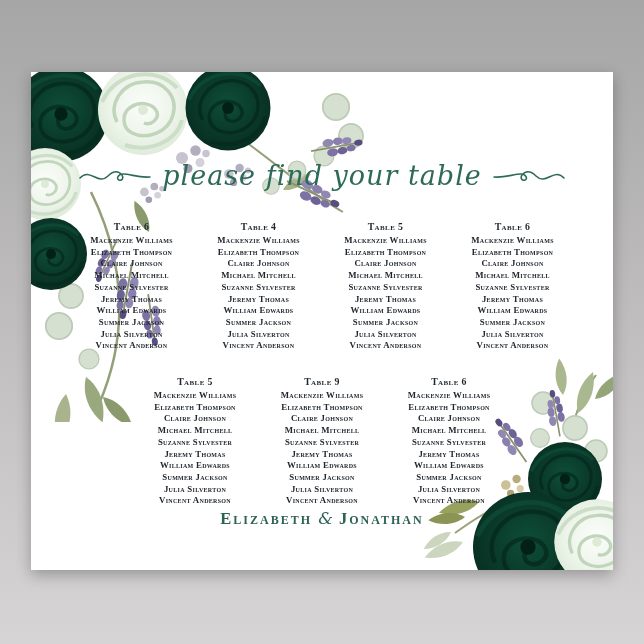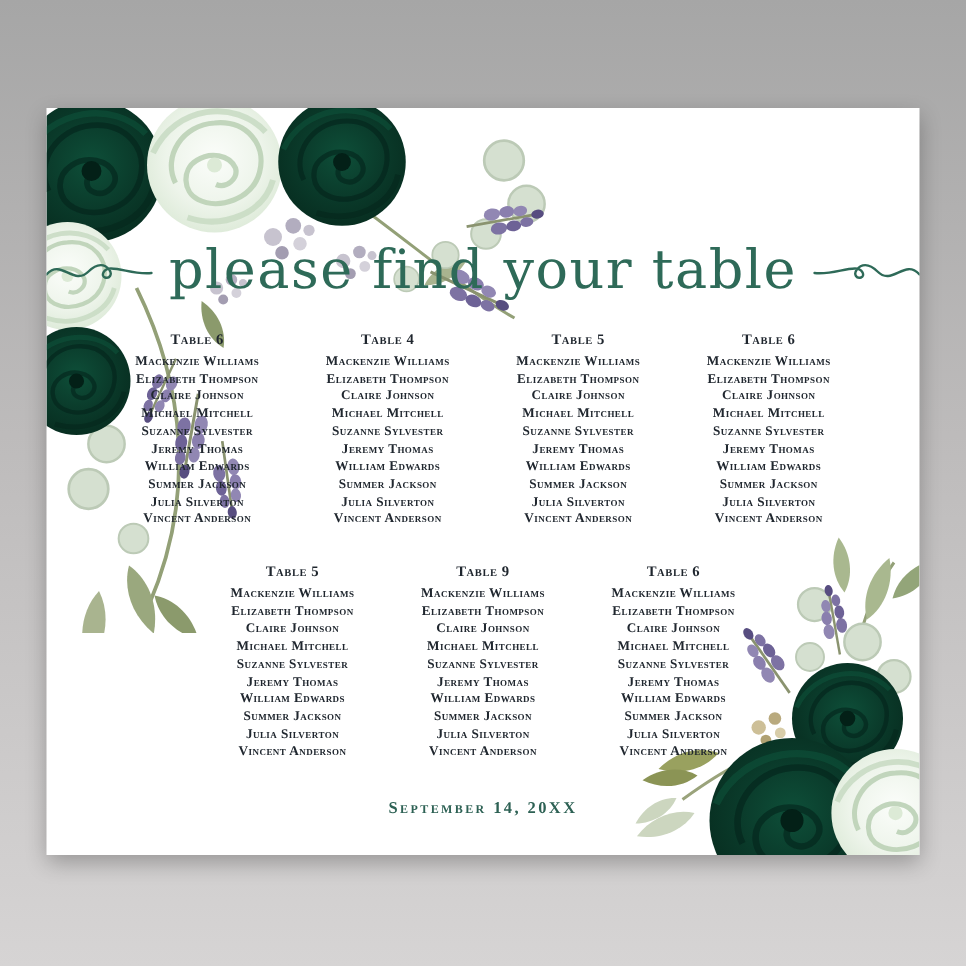--- a/index.html
+++ b/index.html
@@ -3,21 +3,21 @@
 <meta charset="utf-8">
 <style>
   html,body{margin:0;padding:0;}
   body{width:644px;height:644px;overflow:hidden;font-family:"Liberation Serif",serif;}
   .stage{position:relative;width:644px;height:644px;background:linear-gradient(180deg,#a6a6a6 0%,#bdbbbb 45%,#d6d4d4 100%);}
   .poster{position:absolute;left:31px;top:72px;width:582px;height:498px;background:#ffffff;overflow:hidden;box-shadow:0 5px 14px rgba(0,0,0,.28);}
   .floral{position:absolute;pointer-events:none;}
   .floral.tl{left:0;top:0;}
   .floral.br{right:0;bottom:0;}
   .title-row{position:absolute;left:0;top:88px;width:100%;display:flex;align-items:center;justify-content:center;gap:10px;z-index:3;}
-  .title-text{font-family:"DejaVu Serif",serif;font-size:36px;color:#2e6a58;letter-spacing:1px;white-space:nowrap;}
+  .title-text{font-family:"DejaVu Serif",serif;font-style:italic;font-size:27px;color:#2e6a58;letter-spacing:1px;white-space:nowrap;}
   .flourish{flex:none;}
   .tables-row{position:absolute;left:0;width:100%;display:flex;justify-content:center;gap:5px;z-index:3;}
   .row1{top:149px;}
   .row2{top:304px;}
   .table-block{width:122px;text-align:center;}
   .table-header{font-variant:small-caps;font-weight:700;font-size:9.8px;line-height:12px;letter-spacing:.4px;color:#1f262e;margin-bottom:2px;}
   .guest{font-variant:small-caps;font-weight:700;font-size:8.8px;line-height:11.7px;letter-spacing:.3px;color:#20272f;}
   .couple{position:absolute;left:0;top:437px;width:100%;text-align:center;font-variant:small-caps;font-weight:700;font-size:16.5px;letter-spacing:2px;color:#2d6154;z-index:3;}
   .couple .amp{font-variant:normal;font-style:italic;font-weight:400;letter-spacing:0;font-family:"DejaVu Serif",serif;}
   .date{position:absolute;left:0;top:461px;width:100%;text-align:center;font-variant:small-caps;font-weight:700;font-size:11px;letter-spacing:1.6px;color:#2d6154;z-index:3;}
@@ -238,16 +238,20 @@
         <div class="guest">Michael Mitchell</div>
         <div class="guest">Suzanne Sylvester</div>
         <div class="guest">Jeremy Thomas</div>
         <div class="guest">William Edwards</div>
         <div class="guest">Summer Jackson</div>
         <div class="guest">Julia Silverton</div>
         <div class="guest">Vincent Anderson</div>
       </div>
     </div>
 
-    <div class="date">September 14, 20XX</div>
+    <div class="couple">
+      <span>Elizabeth</span>
+      <span class="amp">&amp;</span>
+      <span>Jonathan</span>
+    </div>
 
   </div>
 </div>
 
 </body></html>

